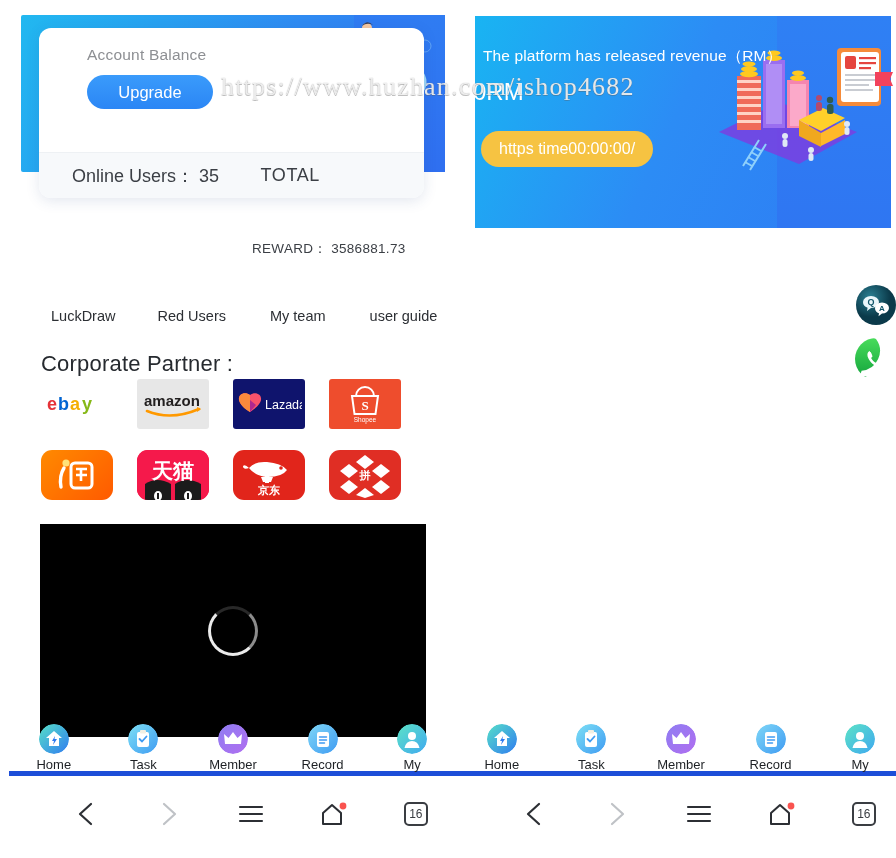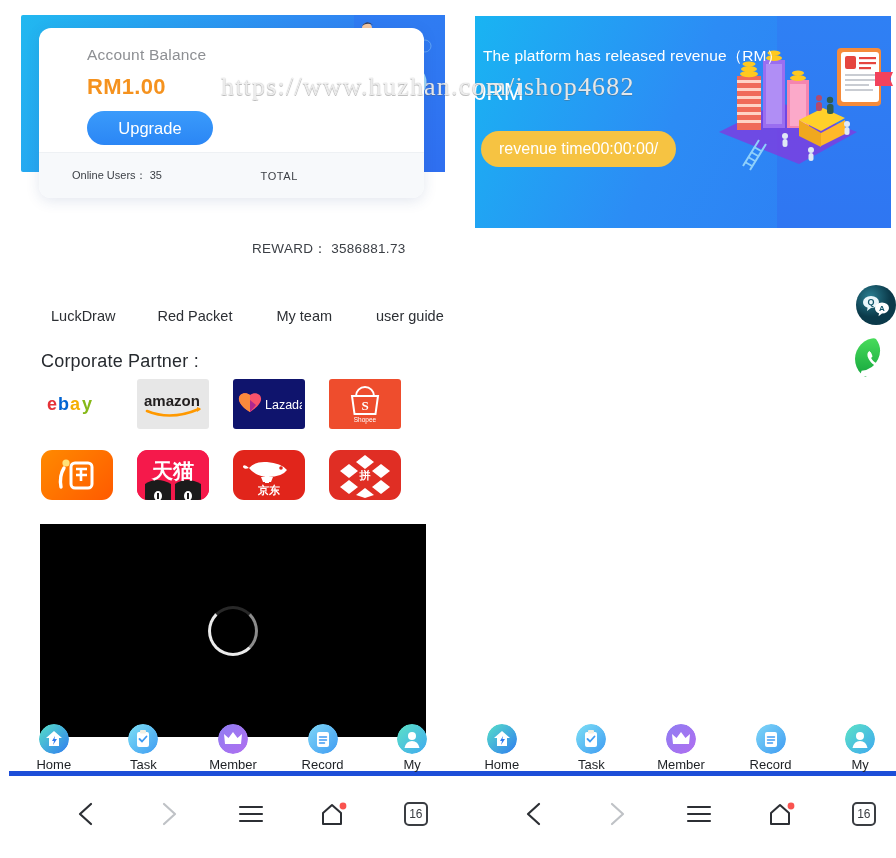--- a/index.html
+++ b/index.html
@@ -35,21 +35,21 @@
   .bal-amount { font-size: 22px; color: #f5921e; font-weight: bold; margin-top: 10px; letter-spacing: .3px; }
   .upgrade-btn {
     margin-top: 11px; width: 126px; height: 34px; border: none; border-radius: 18px;
     background: linear-gradient(180deg,#3a9bfb 0%,#2b86f5 100%);
     color: #fff; font-size: 16.5px; font-family: "Liberation Sans", sans-serif;
     cursor: pointer; display: flex; align-items: center; justify-content: center;
   }
   .balance-foot {
     position: absolute; bottom: 0; left: 0; right: 0; height: 46px;
     background: #f7f9fb; border-top: 1px solid #eef1f4;
-    display: flex; align-items: center; font-size: 11px; color: #3b3f45;
+    display: flex; align-items: center; font-size: 18px; color: #3b3f45;
   }
   .foot-left { width: 56%; padding-left: 33px; }
   .foot-right { flex: 1; text-align: left; padding-left: 6px; letter-spacing: .6px; }
   .reward-line {
     position: absolute; left: 243px; top: 240px;
     font-size: 13.5px; color: #3b3f45; letter-spacing: .3px; white-space: nowrap;
   }
 
   
   .illus-left { position: absolute; right: 12px; top: 20px; width: 170px; height: 108px; }
@@ -62,21 +62,21 @@
   .quick-links a {
     text-decoration: none; color: #2c2f34; white-space: nowrap;
   }
   .ql1 { margin-left: 42px; }
   .ql2 { margin-left: 26px; }
   .ql3 { margin-left: 28px; }
   .ql4 { margin-left: 28px; }
 
   .partner-title {
     position: absolute; left: 32px; top: 351px;
-    font-size: 18px; color: #262a2f; letter-spacing: .2px;
+    font-size: 22px; color: #262a2f; letter-spacing: .2px;
   }
 
   .brand-grid {
     position: absolute; left: 32px; top: 379px; width: 392px;
     display: grid; grid-template-columns: repeat(4, 72px);
     column-gap: 24px; row-gap: 21px;
   }
   .brand { width: 72px; height: 50px; border-radius: 3px; overflow: hidden;
     display: flex; align-items: center; justify-content: center; position: relative; }
   .brand.round { border-radius: 11px; }
@@ -208,40 +208,39 @@
 
       <circle cx="92" cy="8" r="5" fill="#f7c9a0"></circle>
       <path d="M87 6 q5 -7 11 -1 q-6 -3 -11 1z" fill="#3b3f58"></path>
       <path d="M86 13 q7 -5 13 0 l2 10 l-17 0z" fill="#f2c23a"></path>
       <path d="M85 22 l-2 10 l16 0 l-2 -10z" fill="#3b3f58"></path>
     </svg>
 
     <div class="balance-card">
       <div class="balance-body">
         <div class="bal-label">Account Balance</div>
-        <div class="bal-amount">RM1.00</div>
         <button class="upgrade-btn">Upgrade</button>
       </div>
       <div class="balance-foot">
         <div class="foot-left">
           <span>Online Users：</span>
           <span>35</span>
         </div>
         <div class="foot-right">TOTAL</div>
       </div>
     </div>
 
     <div class="reward-line">
       <span>REWARD：</span>
       <span>3586881.73</span>
     </div>
 
     <div class="quick-links">
       <a class="ql1" href="#">LuckDraw</a>
-      <a class="ql2" href="#">Red Packet</a>
+      <a class="ql2" href="#">Red Users</a>
       <a class="ql3" href="#">My team</a>
       <a class="ql4" href="#">user guide</a>
     </div>
 
     <div class="partner-title">Corporate Partner :</div>
 
     <div class="brand-grid">
 
       <div class="brand" style="background:#ffffff">
         <svg width="60" height="24" viewBox="0 0 60 24">
@@ -503,21 +502,21 @@
           <rect x="120" y="76" width="6.5" height="10" rx="2.5"></rect>
         </g>
       <g fill="#b34a6e">
           <circle cx="112" cy="70" r="3"></circle>
           <rect x="109" y="74" width="6" height="9" rx="2.5"></rect>
         </g>
     </svg>
 
     <div class="hero-title">The platform has released revenue（RM）</div>
     <div class="hero-amount">0RM</div>
-    <button class="finish-pill">revenue time00:00:00/</button>
+    <button class="finish-pill">https time00:00:00/</button>
 
     <div class="fab-col">
       <svg class="fab" viewBox="0 0 42 42">
         <defs>
             <radialGradient id="qaG" cx="35%" cy="30%">
               <stop offset="0" stop-color="#2a7f92"></stop>
               <stop offset="1" stop-color="#0b3a4a"></stop>
             </radialGradient>
           </defs>
         <circle cx="21" cy="21" r="20" fill="url(#qaG)"></circle>

